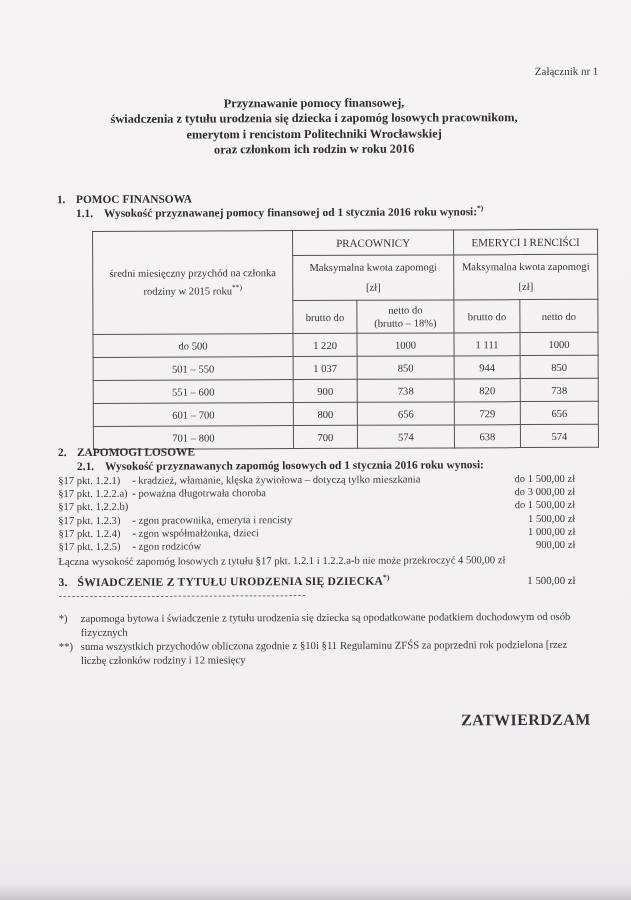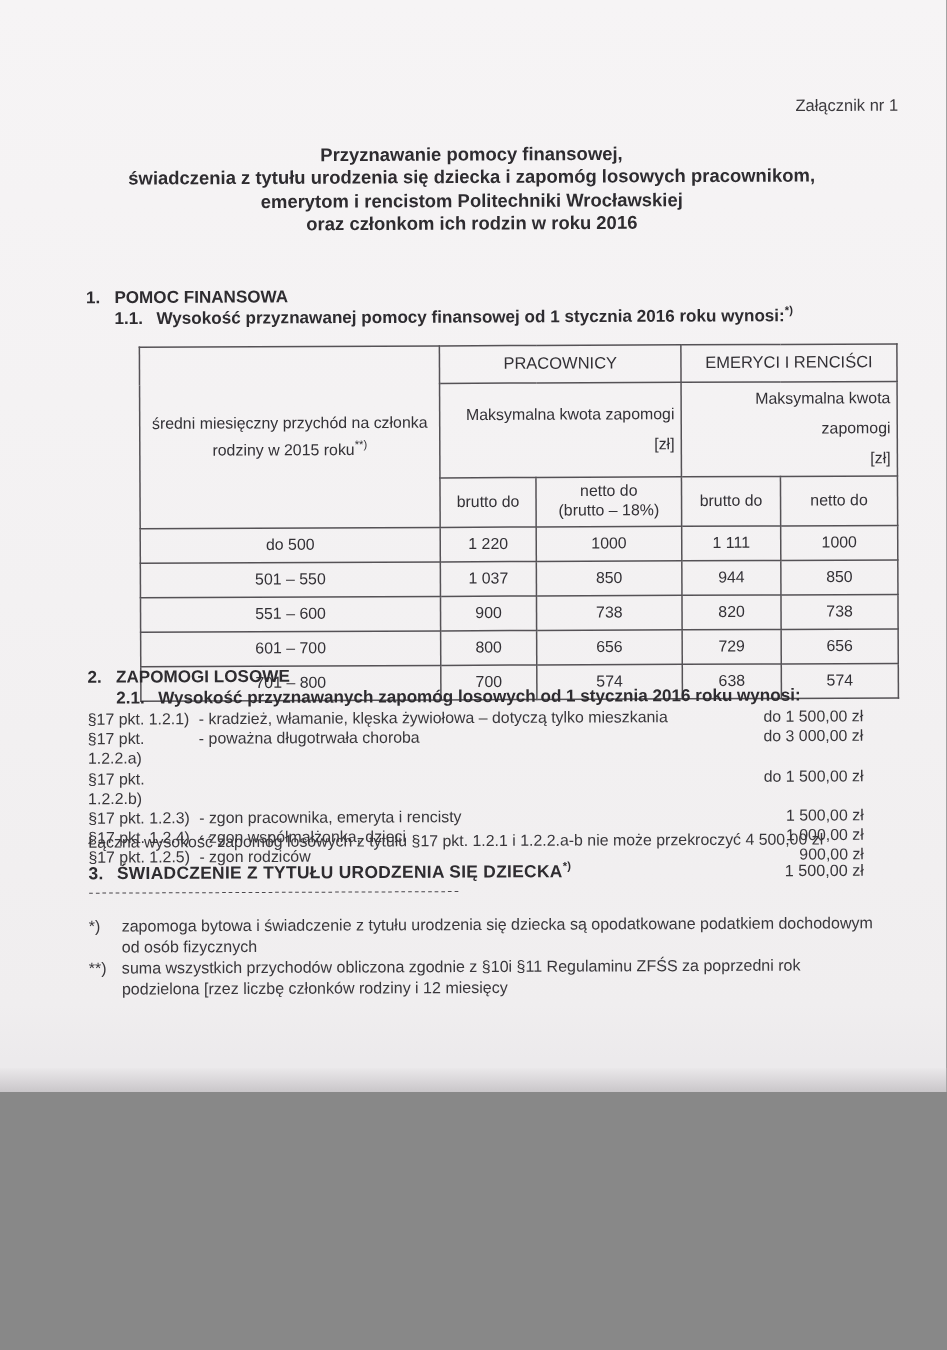--- a/index.html
+++ b/index.html
@@ -1,21 +1,21 @@
 <!DOCTYPE html>
 <html lang="pl"><head>
 <meta charset="utf-8">
 <style>
   html,body{margin:0;padding:0;background:#888;}
   .scan{
     position:relative;
-    width:631px;height:728px;
+    width:631px;height:900px;
     margin:0 auto;
     background:linear-gradient(180deg,#f6f4f5 0%,#f3f1f2 55%,#f0eeef 92%,#eceaec 97%);
-    font-family:Liberation Sans, sans-serif;
+    font-family:Liberation Serif, serif;
     color:#343236;
     overflow:hidden;
   }
   .scan-edge{
     position:absolute;left:0;right:0;bottom:0;height:16px;
     background:linear-gradient(180deg,#eae8ea 0%,#d7d4d7 60%,#c9c6c9 100%);
   }
   .content{position:absolute;inset:0;transform:rotate(-0.25deg);}
   .annex{position:absolute;top:66px;right:31px;font-size:11px;color:#3c3a3e;}
   .title{
@@ -35,21 +35,21 @@
     border-collapse:collapse;table-layout:fixed;
     font-size:10.6px;color:#333136;
   }
   table.fin td,table.fin th{
     border:1px solid #555256;
     font-weight:normal;text-align:center;vertical-align:middle;
     padding:1px 4px;overflow:hidden;
   }
   td.c1head{vertical-align:top;padding-top:5px;line-height:18.5px;font-size:10.6px;}
   tr.gr th{height:22px;font-size:11px;margin-top:32px;}
-  tr.maxr th{height:42px;line-height:20px;text-align:right;}
+  tr.maxr th{height:42px;line-height:20px;}
   tr.colh th{height:30px;line-height:13px;}
   tr.body td{height:20px;}
   .bold{font-weight:bold;}
 
   
   .s2items{position:absolute;left:58px;right:56px;top:473px;font-size:10.6px;line-height:13.2px;color:#39373b;}
   .s2row{display:flex;}
   .s2ref{flex:none;width:74px;}
   .s2desc{flex:none;}
   .s2amt{margin-left:auto;white-space:nowrap;text-align:right;}

